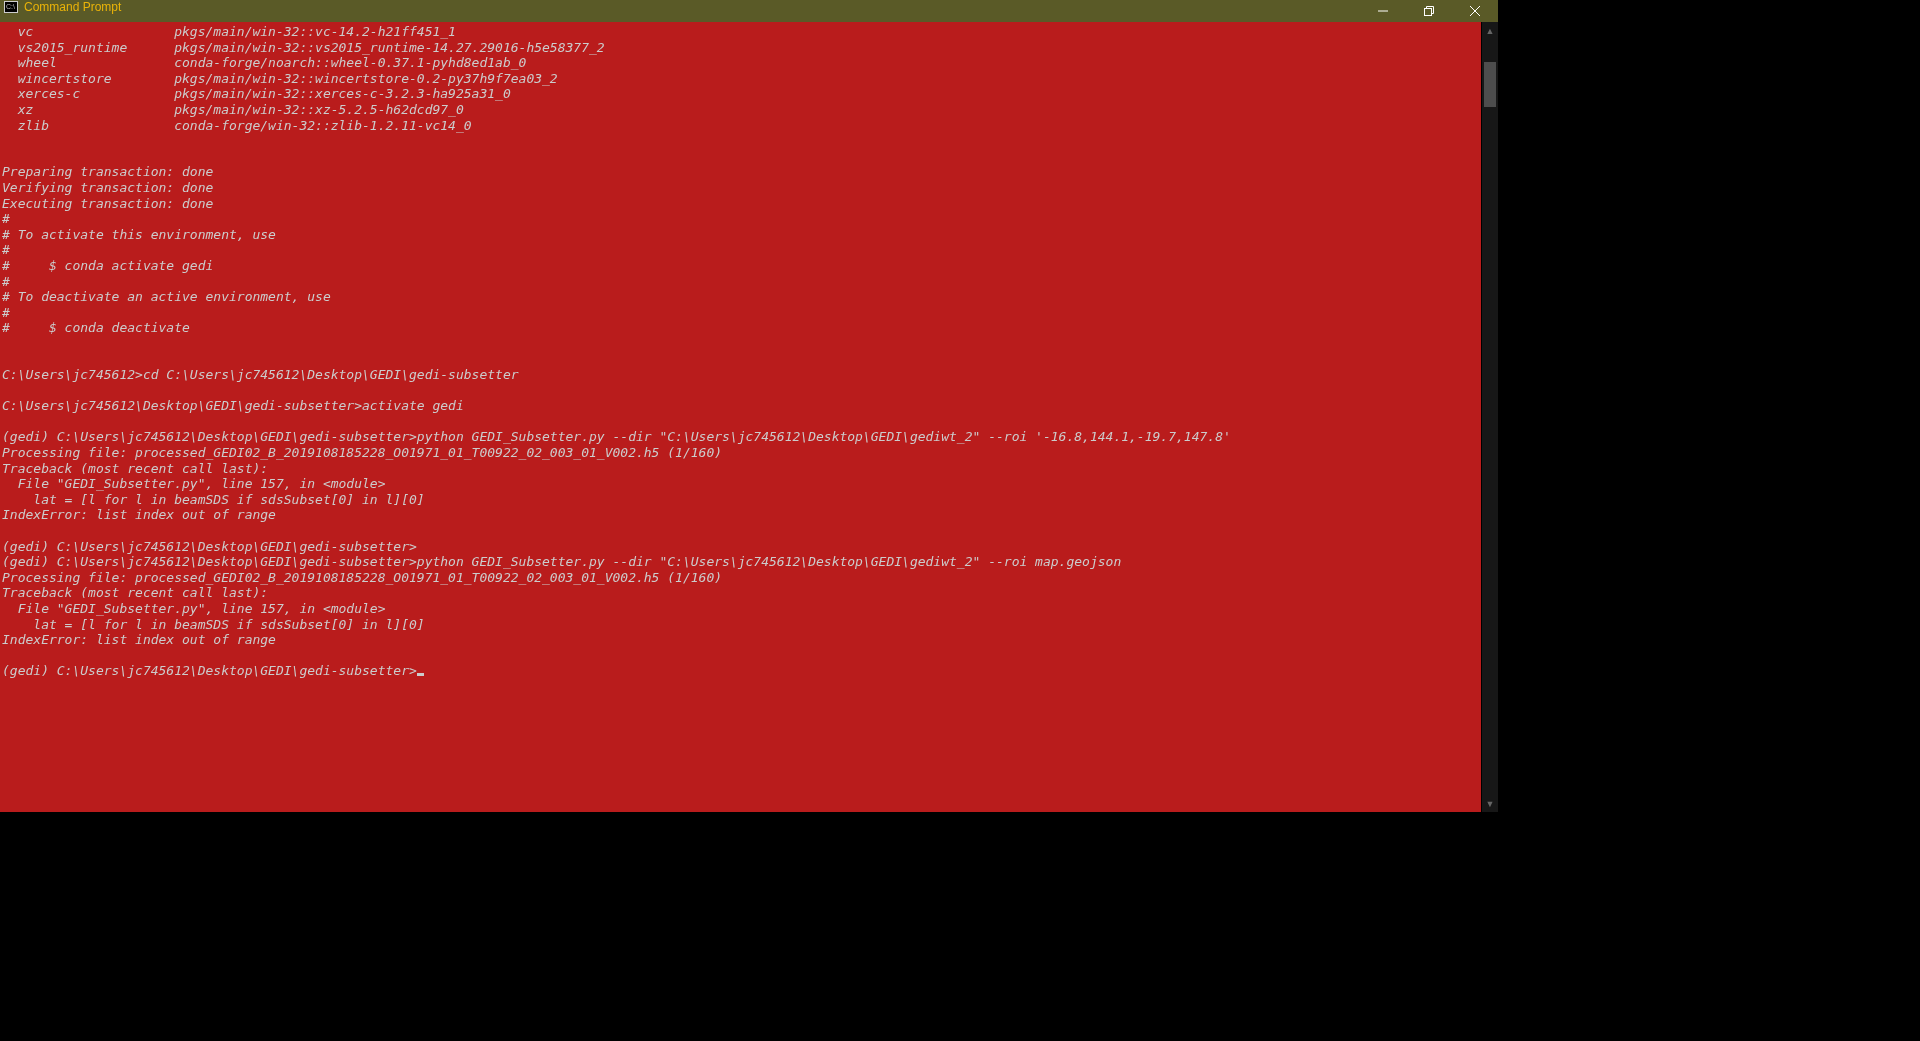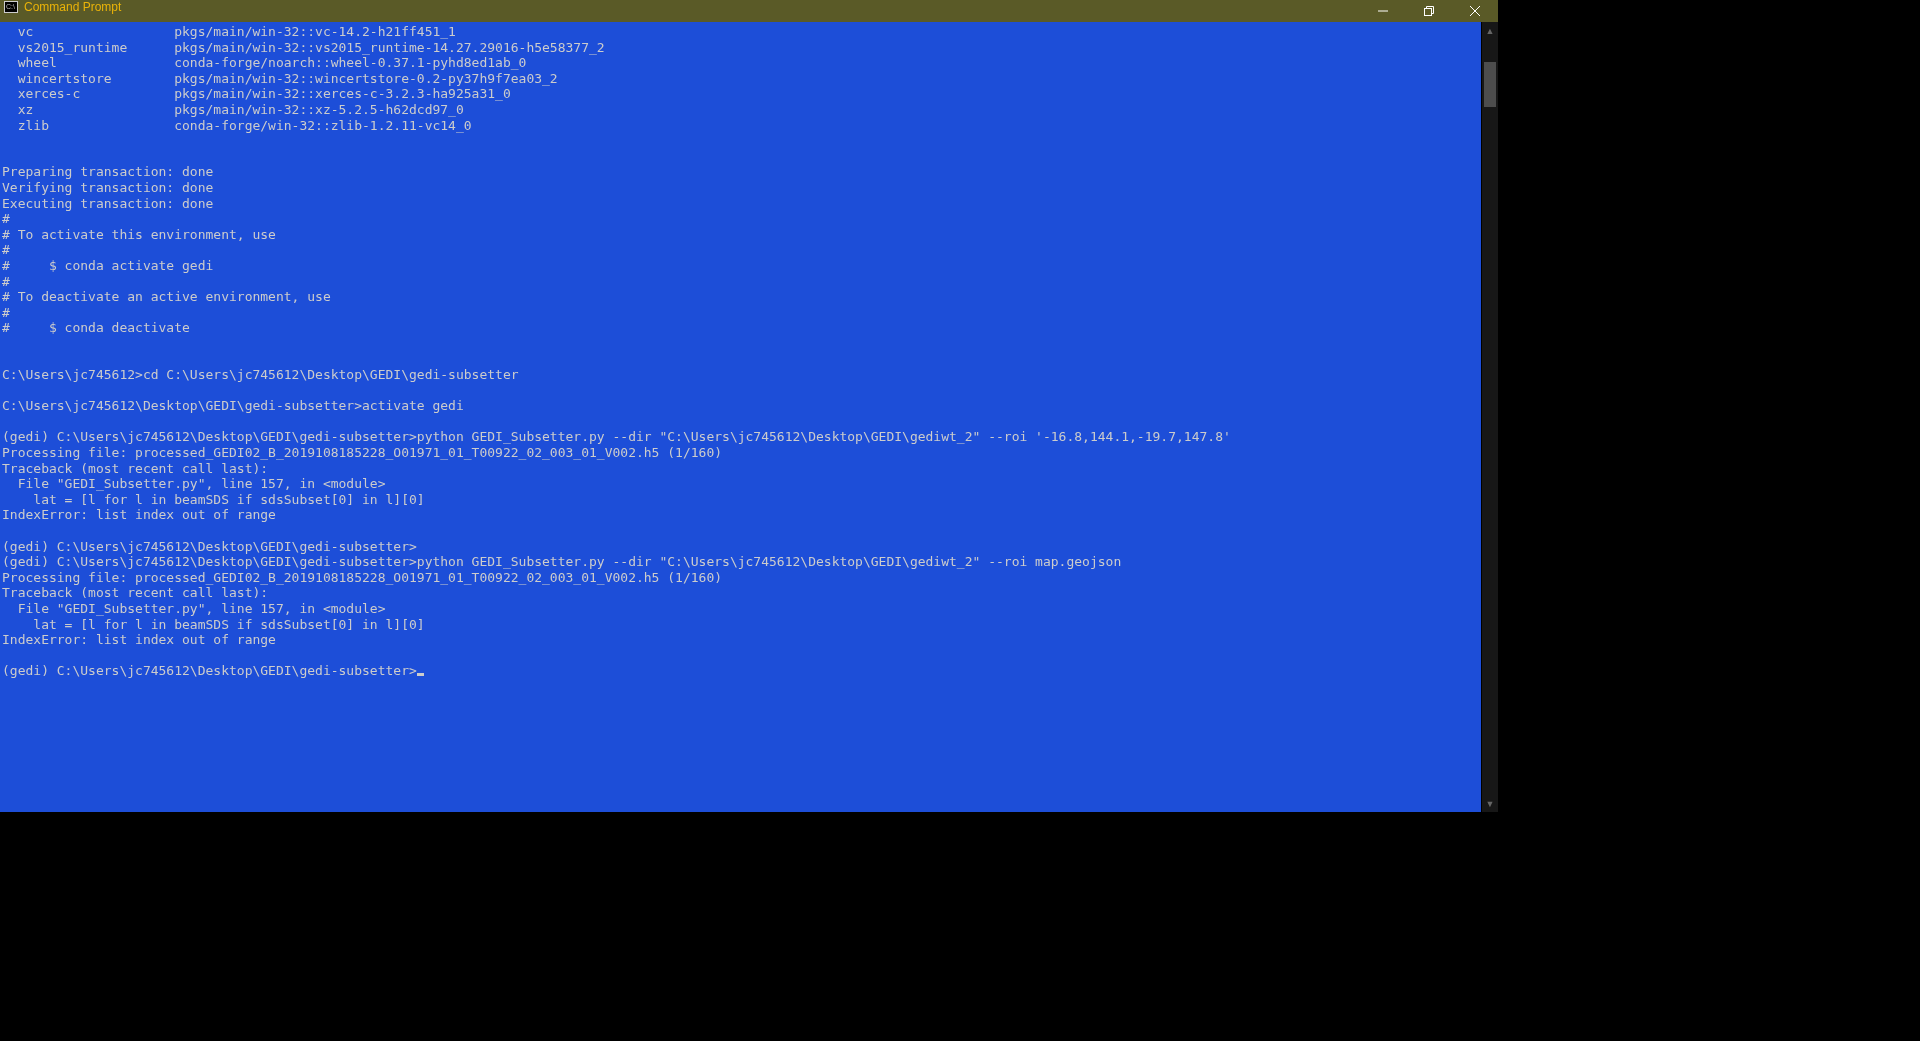--- a/index.html
+++ b/index.html
@@ -48,21 +48,22 @@
   .win-btn {
     width: 46px; height: 100%;
     display: flex; align-items: center; justify-content: center;
     color: #fff;
   }
   .win-btn svg { width: 10px; height: 10px; stroke: #fff; stroke-width: 1; fill: none; }
   .terminal-wrap {
     flex: 1;
     display: flex;
     position: relative;
-    background: #1d4ed8;
+    background: #b91c1c;
+    font-style: italic;
   }
   .terminal {
     flex: 1;
     color: #cccccc;
     font-family: Consolas, "Lucida Console", monospace;
     font-size: 13px;
     line-height: 15.6px;
     white-space: pre;
     padding: 2px 2px;
     overflow: hidden;

